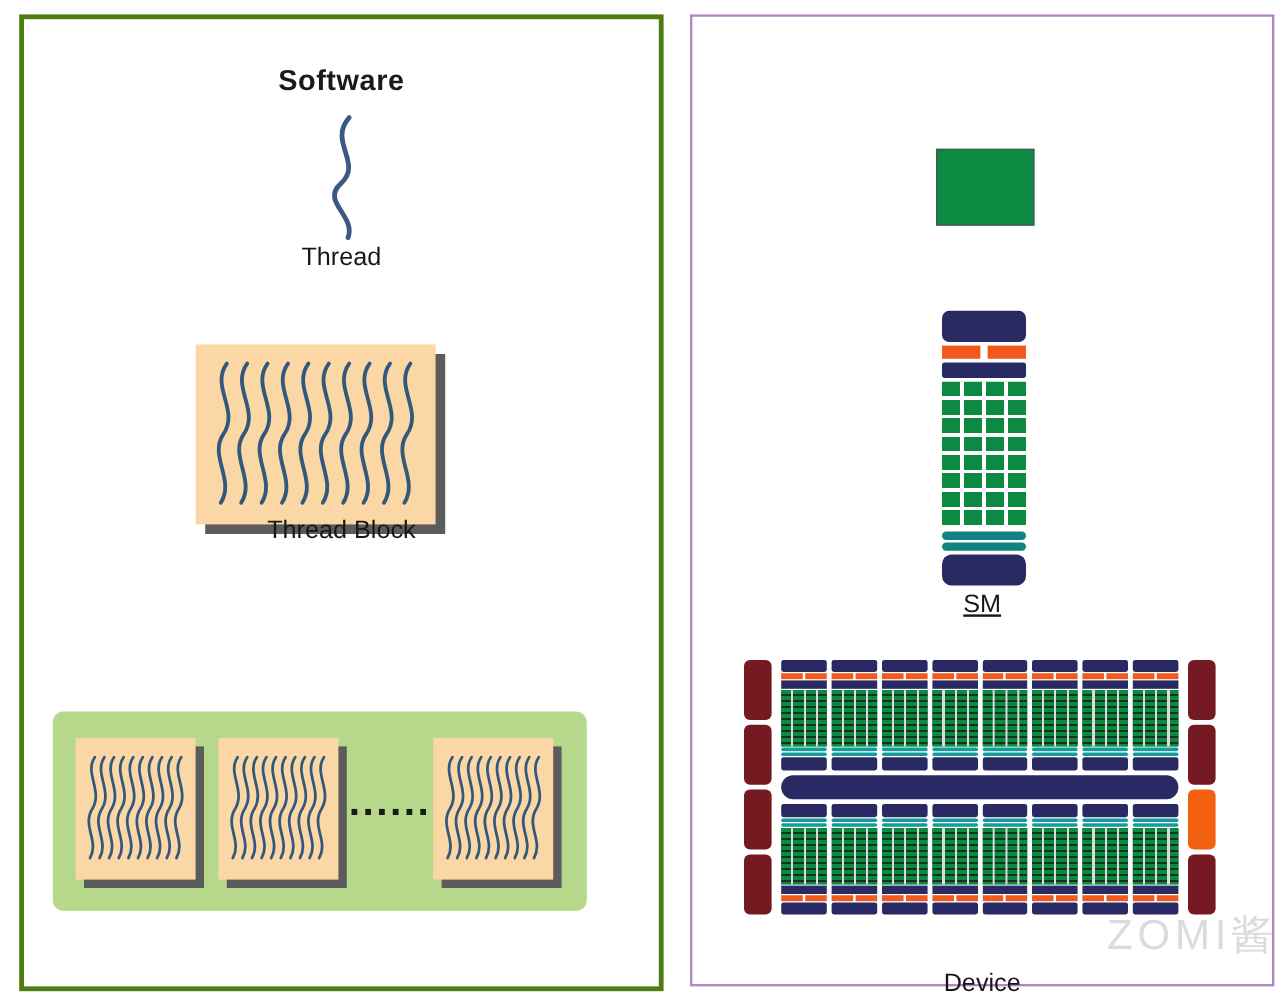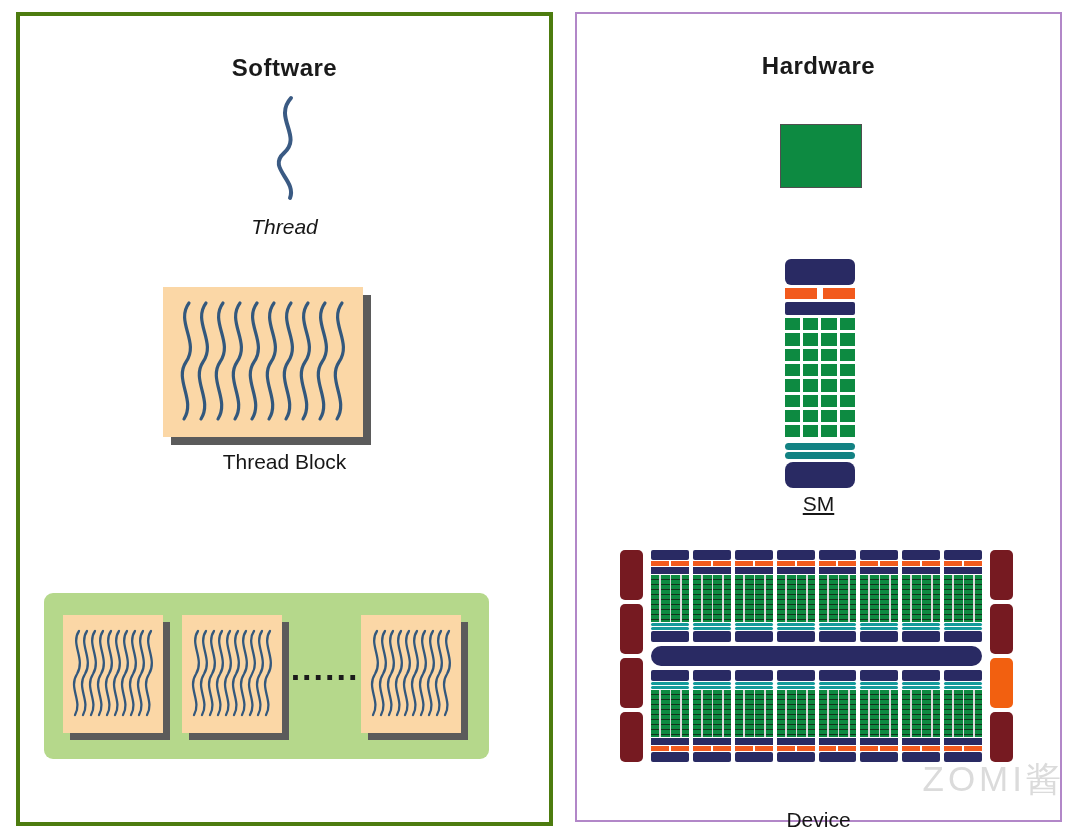--- a/index.html
+++ b/index.html
@@ -14,27 +14,27 @@
     position:absolute;top:18px;left:0;width:100%;text-align:center;
     font-size:24px;font-weight:bold;letter-spacing:0.5px;
   }
   .lbl{
     position:absolute;left:0;width:100%;text-align:center;
     font-size:21px;font-weight:500;color:#171717;
   }
 
   
   .thread-curve{position:absolute;left:0;right:0;margin:0 auto;top:78px;display:block;}
-  .thread-lbl{top:199px;font-style:italic;}
+  .thread-lbl{top:187px;}
   .tblock{
     position:absolute;left:143px;top:271px;width:200px;height:150px;
     background:#fbd7a6;box-shadow:8px 8px 0 #5b5b5b;
     display:flex;align-items:center;justify-content:center;
   }
-  .tblock-lbl{top:434px;text-align:center;}
+  .tblock-lbl{top:414px;text-align:center;}
   .grid-box{
     position:absolute;left:24px;top:577px;width:445px;height:166px;
     background:#b5d88b;border-radius:9px;
   }
   .gblock{
     position:absolute;top:22px;width:100px;height:118px;
     background:#fbd7a6;box-shadow:7px 7px 0 #5b5b5b;
     display:flex;align-items:center;justify-content:center;
   }
   .gblock.g1{left:19px;} .gblock.g2{left:138px;} .gblock.g3{left:317px;}
@@ -180,21 +180,20 @@
           <use href="#wave-sm" x="48"></use>
             <use href="#wave-sm" x="56"></use>
             <use href="#wave-sm" x="64"></use>
           <use href="#wave-sm" x="72"></use>
         </svg>
       </div>
     </div>
   </section>
 
   <section class="panel hardware">
-    <h2 class="panel-title">Hardware</h2>
 
     <div class="cuda-core"></div>
 
     <div class="sm">
       <div class="sm-navy"></div>
       <div class="sm-orange-row">
           <div></div>
           <div></div>
         </div>
       <div class="sm-navy-thin"></div>

